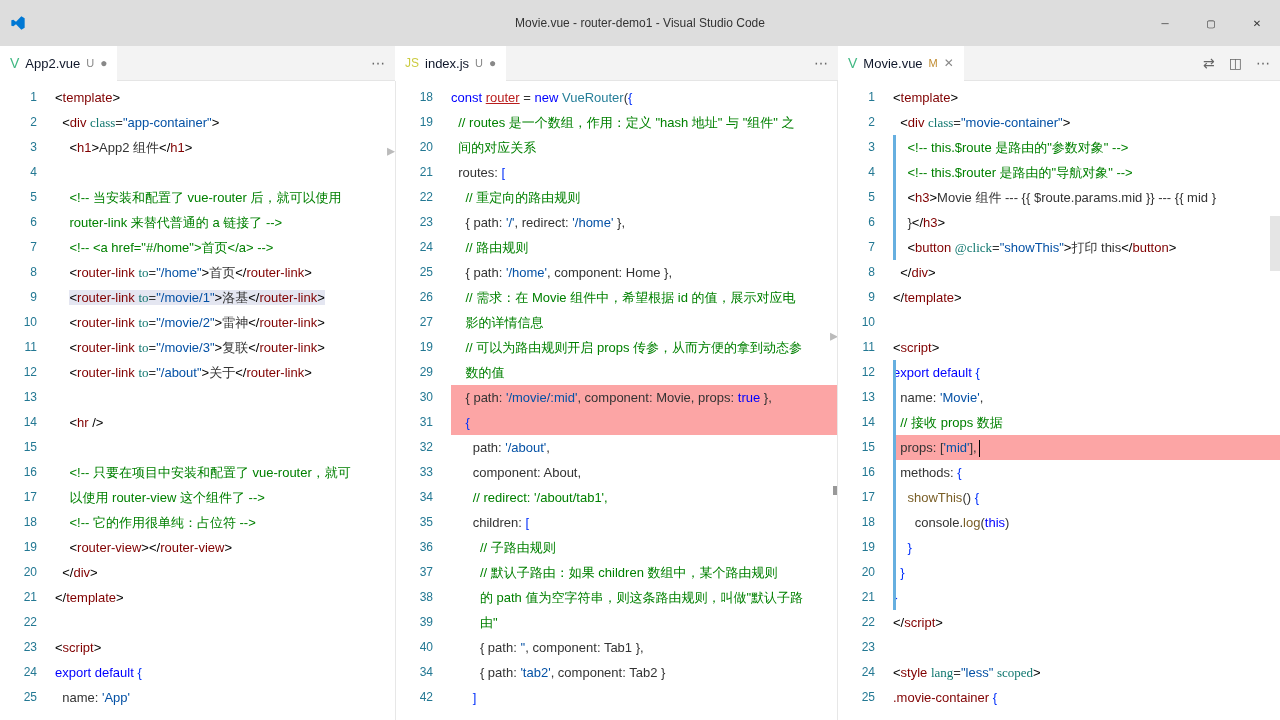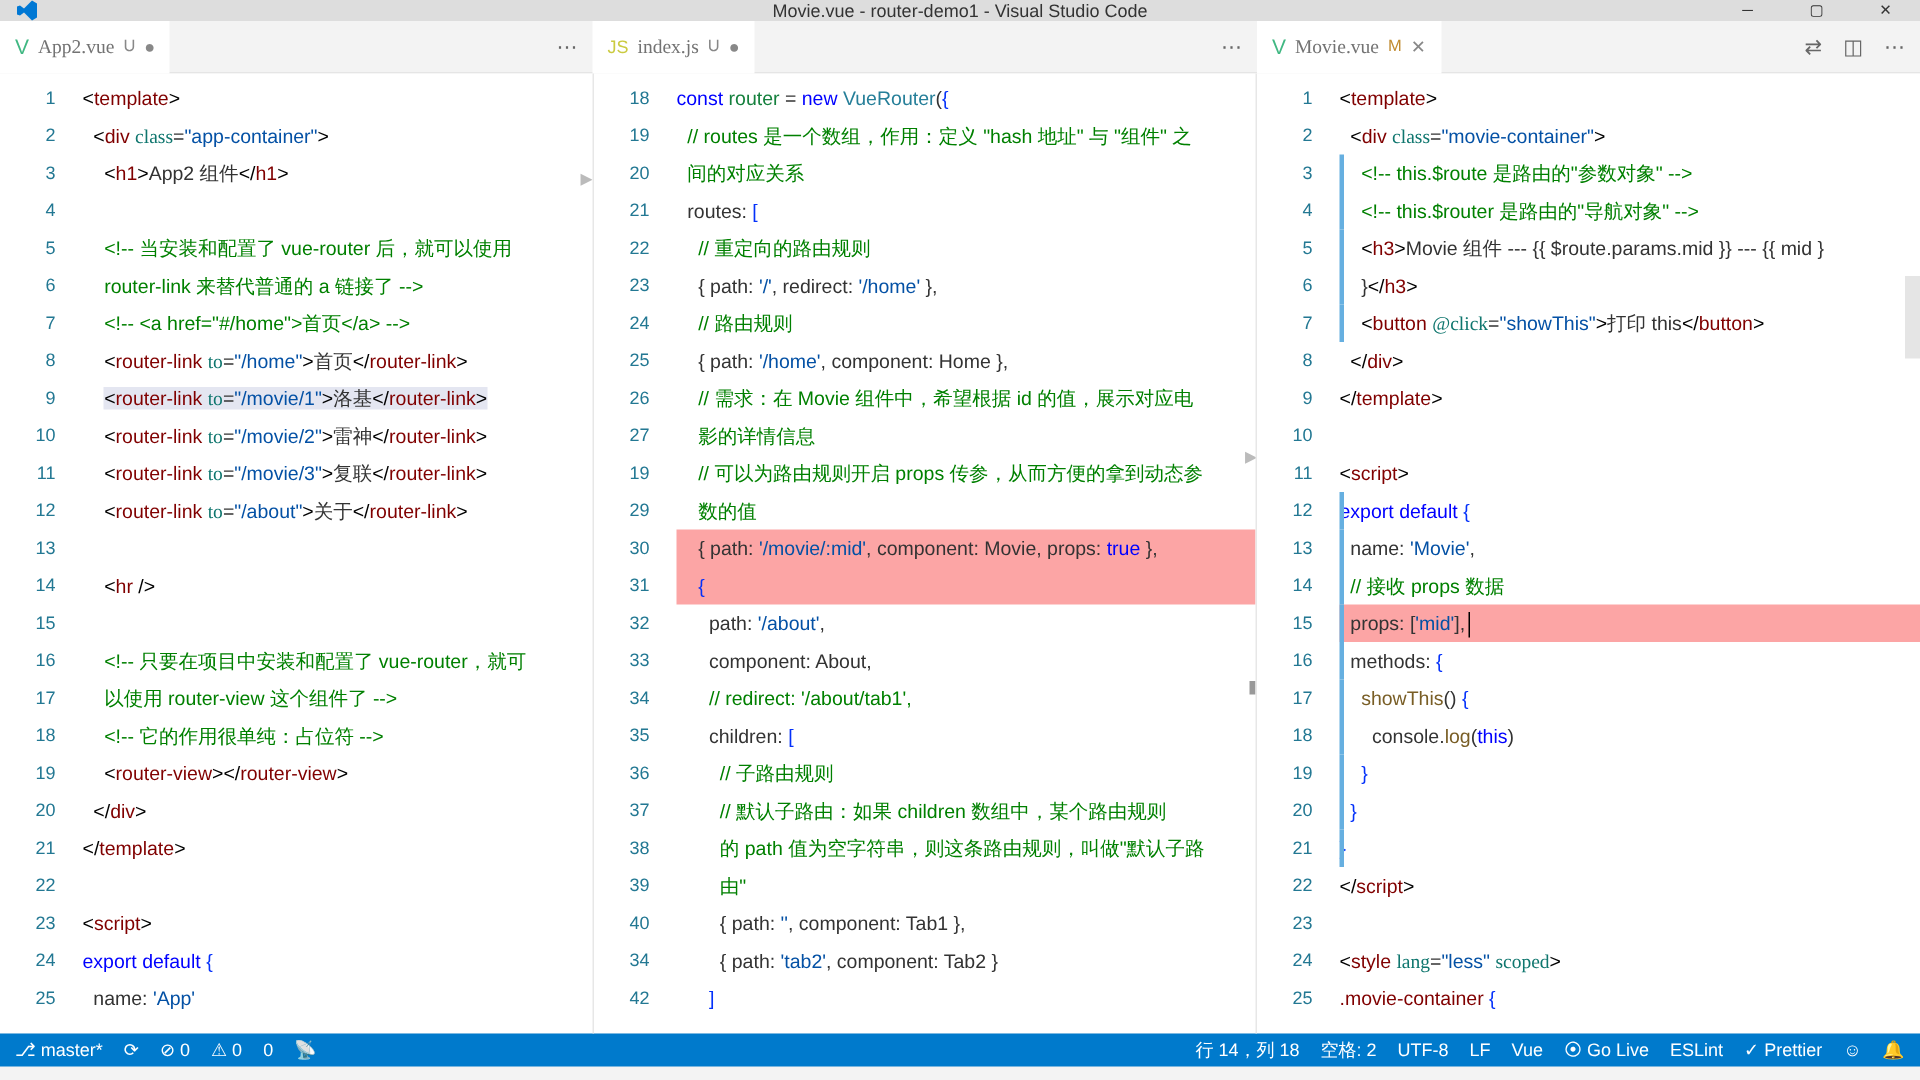--- a/index.html
+++ b/index.html
@@ -1,41 +1,41 @@
 <!DOCTYPE html>
 <html><head>
 <meta charset="utf-8">
 <style>
 * { margin:0; padding:0; box-sizing:border-box; font-family:'Segoe UI','Microsoft YaHei',sans-serif; }
 body { width:1280px; height:720px; background:#f3f3f3; overflow:hidden; font-size:13px; color:#333; }
-.titlebar { height:14px; background:#dddddd; display:flex; align-items:center; position:relative; }
+.titlebar { height:46px; background:#dddddd; display:flex; align-items:center; position:relative; }
 .titlebar .vsicon { width:20px; height:20px; margin-left:8px; display:flex; align-items:center; justify-content:center; }
 .titlebar .title { position:absolute; left:50%; transform:translateX(-50%); font-size:12px; color:#333; }
 .titlebar .winbtns { margin-left:auto; display:flex; }
 .titlebar .winbtns div { width:46px; height:30px; display:flex; align-items:center; justify-content:center; color:#333; font-size:10px; }
 .tabbar { height:35px; background:#f3f3f3; display:flex; border-bottom:1px solid #e5e5e5; }
 .tab-split { flex:1; display:flex; align-items:center; position:relative; }
 .tab { height:35px; display:flex; align-items:center; padding:0 10px; gap:6px; font-size:13px; cursor:pointer; }
 .tab.active { background:#ffffff; }
-.tab .tname { color:#737373;font-family:Liberation Serif, serif; }
+.tab .tname { color:#0f172a; }
 .tab .mod { color:#888; font-size:11px; }
 .tab .close { color:#888; font-size:12px; }
 .tab .iconv { color:#41b883; font-size:14px; }
 .tab .iconjs { color:#cbcb41; font-size:12px; }
 .tab-actions { margin-left:auto; display:flex; gap:14px; padding:0 10px; color:#666; font-size:14px; }
 .panes { display:flex; height:640px; background:#ffffff; }
 .pane { display:flex; overflow:hidden; position:relative; }
 .pane:nth-child(1){ width:395px; }
 .pane:nth-child(2){ width:443px; border-left:1px solid #e7e7e7; border-right:1px solid #e7e7e7; }
 .pane:nth-child(3){ flex:1; }
 .gutter { width:55px; text-align:right; color:#237893; font-size:12px; padding-top:4px; user-select:none; }
 .gutter div { height:25px; line-height:25px; padding-right:18px; }
 .code { flex:1; padding-top:4px; font-family:Consolas,'Microsoft YaHei',monospace; font-size:13px; white-space:pre; line-height:25px; position:relative; }
 .code .line { height:25px; }
-.t-tag{color:#800000;text-align:right;} .t-attr{color:#0f766e;font-family:Liberation Serif, serif;} .t-str{color:#0451a5;} .t-kw{color:#0000ff;text-align:right;} .t-punc{color:#000;} .t-cmt{color:#008000;} .t-fn{color:#795e26;} .t-prop{color:#15803d;} .t-new{color:#267f99;} .t-br{color:#0431fa;}
+.t-tag{color:#800000;text-align:right;} .t-attr{color:#0f766e;font-family:Liberation Serif, serif;} .t-str{color:#0451a5;} .t-kw{color:#0000ff;text-align:right;} .t-punc{color:#000;} .t-cmt{color:#008000;} .t-fn{color:#795e26;} .t-prop{color:#b91c1c;text-decoration:underline;} .t-new{color:#267f99;} .t-br{color:#0431fa;}
 .hl1 { background:#e4e6f1; display:inline; }
 .hlline { background:#fca5a5; }
 .blueline::before { content:''; position:absolute; left:0; width:3px; height:25px; background:#66afe0; }
 .statusbar { height:22px; background:#007acc; color:#fff; display:flex; align-items:center; font-size:12px; padding:0 10px; gap:14px; }
 .statusbar .right { margin-left:auto; display:flex; gap:14px; align-items:center; }
 .minimap { position:absolute; right:0; top:0; width:10px; height:280px; background:rgba(0,0,0,0.1); }
 .foldmark { position:absolute; right:0; color:#bbb; font-size:16px; }
 .caret { display:inline-block; width:1px; height:17px; background:#000; vertical-align:middle; margin-left:2px; }
 </style>
 </head>

